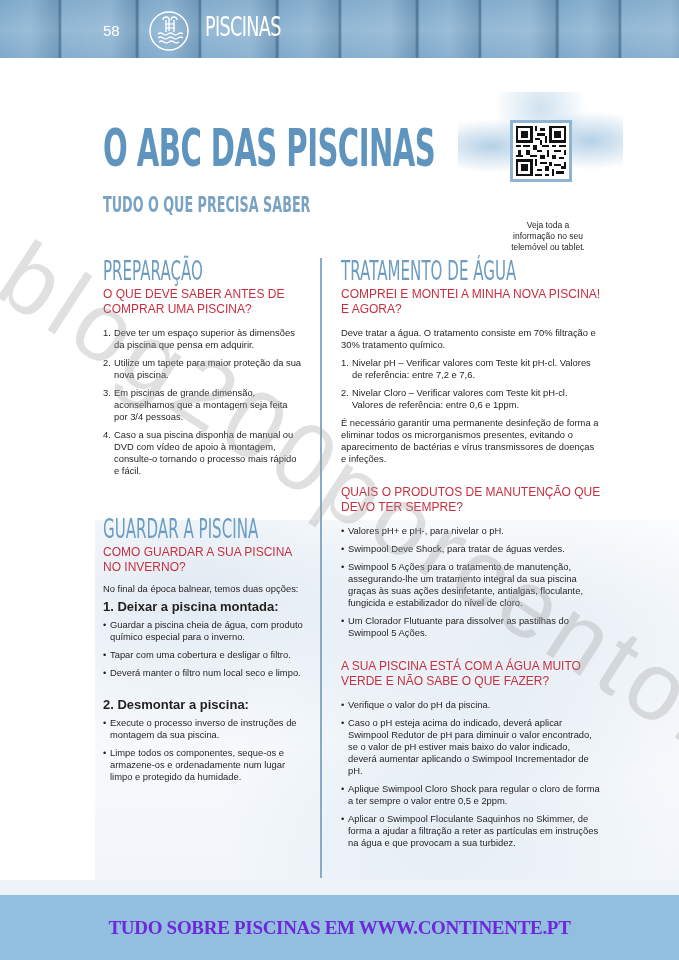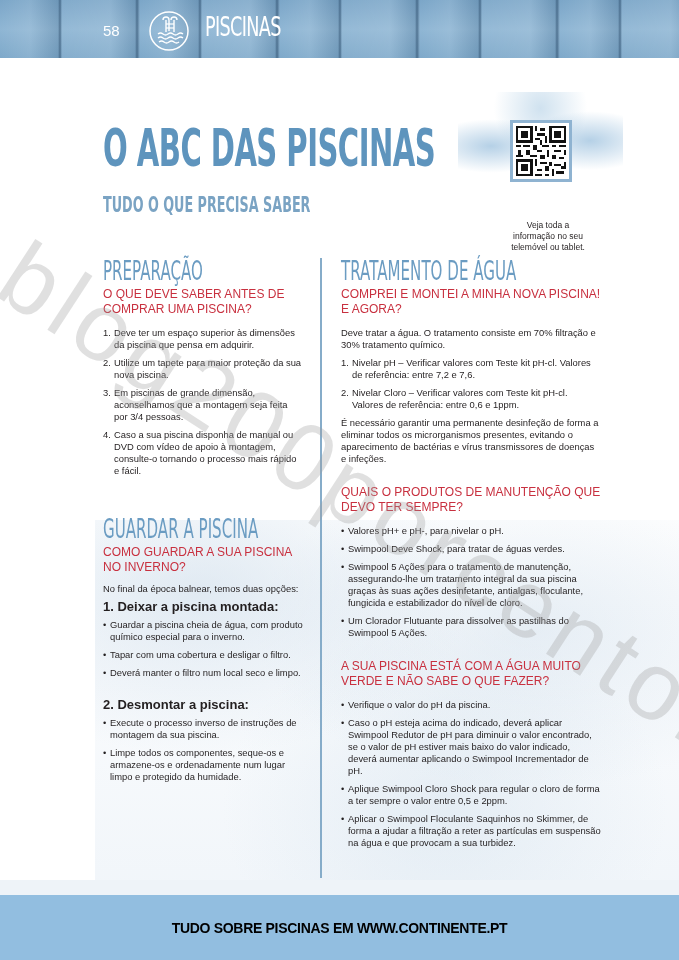--- a/index.html
+++ b/index.html
@@ -104,22 +104,22 @@
       radial-gradient(ellipse at 60% 80%, rgba(200,218,232,0.35) 0%, rgba(255,255,255,0) 45%),
       linear-gradient(180deg, rgba(240,245,250,0) 0%, rgba(236,242,248,0.7) 100%);
   }
 
   .footer-gap { position: absolute; left: 0; top: 880px; width: 679px; height: 16px; background: #eef3f8; }
   .footer {
     position: absolute; left: 0; top: 895px; width: 679px; height: 65px;
     background: #92bee0; display: flex; align-items: center; justify-content: center;
   }
   .footer-text {
-    color: #000000; font-size: 14px; font-weight: bold; letter-spacing: -0.3px;
-    font-family: Liberation Sans, sans-serif;
+    color: #6d28d9; font-size: 19px; font-weight: bold; letter-spacing: -0.3px;
+    font-family: Liberation Serif, serif;
   }
 </style>
 </head>
 <body>
 
 <div class="header">
   <span class="page-number">58</span>
   <svg class="pool-icon" viewBox="0 0 42 42">
     <circle cx="21" cy="21" r="19" fill="none" stroke="#fff" stroke-width="1.5"></circle>
     <path d="M15 10 q0 -3 3 -3 q3 0 3 3 v11 M23 10 q0 -3 3 -3 q3 0 3 3" fill="none" stroke="#fff" stroke-width="1.4"></path>
@@ -241,21 +241,21 @@
     <li>Swimpool 5 Ações para o tratamento de manutenção, assegurando-lhe um tratamento integral da sua piscina graças às suas ações desinfetante, antialgas, floculante, fungicida e estabilizador do nível de cloro.</li>
     <li>Um Clorador Flutuante para dissolver as pastilhas do Swimpool 5 Ações.</li>
   </ul>
 
   <div style="height:14px"></div>
   <div class="red-heading">A SUA PISCINA ESTÁ COM A ÁGUA MUITO VERDE E NÃO SABE O QUE FAZER?</div>
   <ul class="bullets body-text">
     <li>Verifique o valor do pH da piscina.</li>
     <li>Caso o pH esteja acima do indicado, deverá aplicar Swimpool Redutor de pH para diminuir o valor encontrado, se o valor de pH estiver mais baixo do valor indicado, deverá aumentar aplicando o Swimpool Incrementador de pH.</li>
     <li>Aplique Swimpool Cloro Shock para regular o cloro de forma a ter sempre o valor entre 0,5 e 2ppm.</li>
-    <li>Aplicar o  Swimpool Floculante Saquinhos no Skimmer, de forma a ajudar a filtração a reter as partículas em suspensão na água e que provocam a sua turbidez.</li>
+    <li>Aplicar o  Swimpool Floculante Saquinhos no Skimmer, de forma a ajudar a filtração a reter as partículas em instruções na água e que provocam a sua turbidez.</li>
   </ul>
 </div>
 
 <div class="watermark">blog200porcento.com</div>
 
 <div class="footer-gap"></div>
 <div class="footer">
   <span class="footer-text">TUDO SOBRE PISCINAS EM WWW.CONTINENTE.PT</span>
 </div>
 

